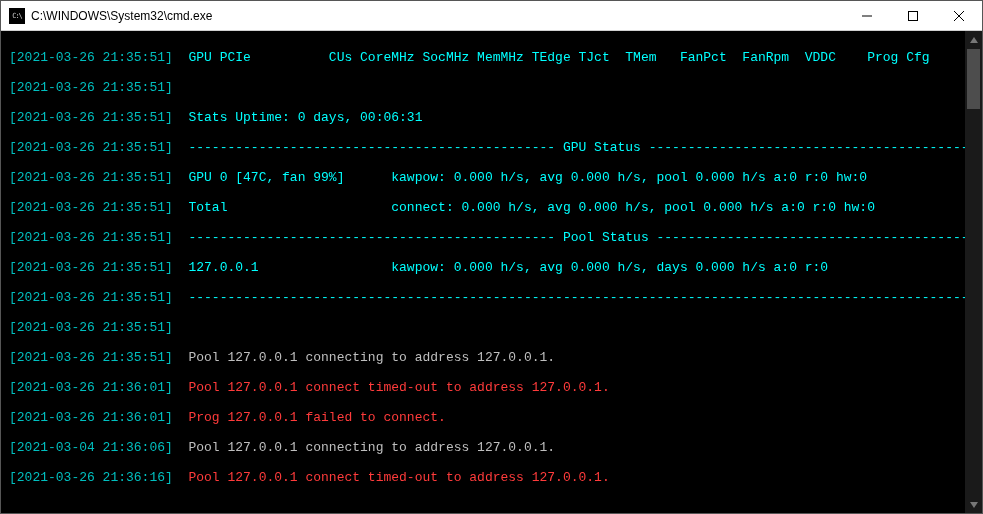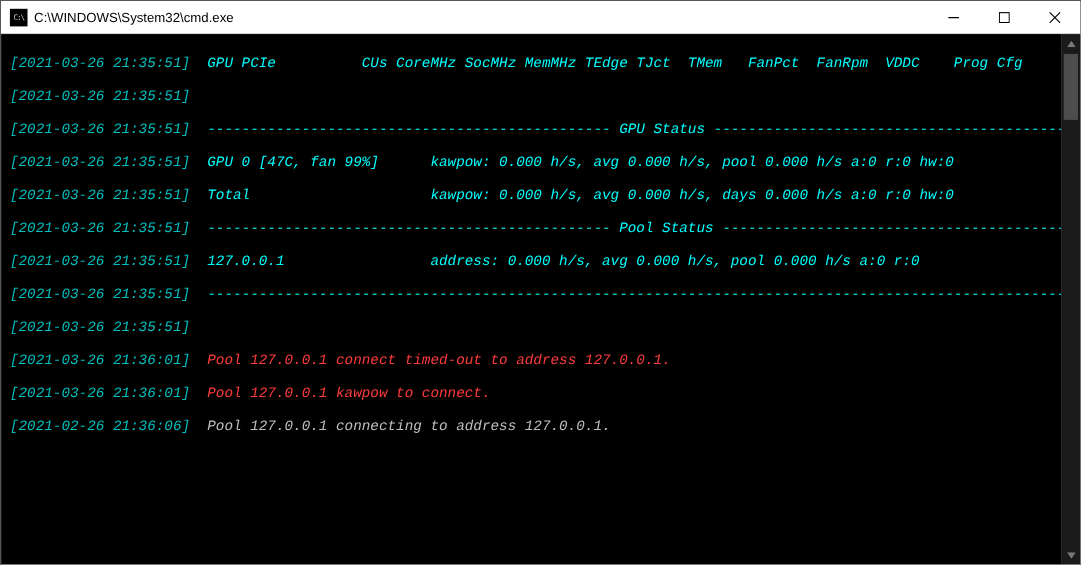--- a/index.html
+++ b/index.html
@@ -54,23 +54,22 @@
   display: flex;
   align-items: center;
   justify-content: center;
   color: #000;
   cursor: pointer;
 }
 .title-btn svg { width: 10px; height: 10px; }
 .terminal-wrap {
   flex: 1;
   display: flex;
-  background: #737373;
+  background: #ef4444;
   overflow: hidden;
-  font-style: italic;
 }
 .terminal {
   flex: 1;
   background: #000;
   color: #ccc;
   padding: 4px 0 4px 8px;
   line-height: 15px;
   white-space: pre;
   overflow: hidden;
 }
@@ -127,30 +126,33 @@
             <path d="M0 0 L10 10 M10 0 L0 10" stroke="currentColor" stroke-width="1"></path>
           </svg>
       </div>
     </div>
   </div>
 
   <div class="terminal-wrap">
     <div class="terminal">
 <span class="line"><span class="ts">[2021-03-26 21:35:51]</span>  <span class="brcyan">GPU PCIe          CUs CoreMHz SocMHz MemMHz TEdge TJct  TMem   FanPct  FanRpm  VDDC    Prog Cfg</span></span>
 <span class="line"><span class="ts">[2021-03-26 21:35:51]</span></span>
+<span class="line"><span class="ts">[2021-03-26 21:35:51]</span>  <span class="brcyan">Stats Uptime: 0 days, 00:06:31</span></span>
 <span class="line"><span class="ts">[2021-03-26 21:35:51]</span>  <span class="brcyan">----------------------------------------------- GPU Status ------------------------------------------------</span></span>
 <span class="line"><span class="ts">[2021-03-26 21:35:51]</span>  <span class="brcyan">GPU 0 [47C, fan 99%]      kawpow: 0.000 h/s, avg 0.000 h/s, pool 0.000 h/s a:0 r:0 hw:0</span></span>
-<span class="line"><span class="ts">[2021-03-26 21:35:51]</span>  <span class="brcyan">Total                     kawpow: 0.000 h/s, avg 0.000 h/s, days 0.000 h/s a:0 r:0 hw:0</span></span>
+<span class="line"><span class="ts">[2021-03-26 21:35:51]</span>  <span class="brcyan">Total                     connect: 0.000 h/s, avg 0.000 h/s, pool 0.000 h/s a:0 r:0 hw:0</span></span>
 <span class="line"><span class="ts">[2021-03-26 21:35:51]</span>  <span class="brcyan">----------------------------------------------- Pool Status -----------------------------------------------</span></span>
-<span class="line"><span class="ts">[2021-03-26 21:35:51]</span>  <span class="brcyan">127.0.0.1                 address: 0.000 h/s, avg 0.000 h/s, pool 0.000 h/s a:0 r:0</span></span>
+<span class="line"><span class="ts">[2021-03-26 21:35:51]</span>  <span class="brcyan">127.0.0.1                 kawpow: 0.000 h/s, avg 0.000 h/s, days 0.000 h/s a:0 r:0</span></span>
 <span class="line"><span class="ts">[2021-03-26 21:35:51]</span>  <span class="brcyan">-----------------------------------------------------------------------------------------------------------</span></span>
 <span class="line"><span class="ts">[2021-03-26 21:35:51]</span></span>
+<span class="line"><span class="ts">[2021-03-26 21:35:51]</span>  <span class="grey">Pool 127.0.0.1 connecting to address 127.0.0.1.</span></span>
 <span class="line"><span class="ts">[2021-03-26 21:36:01]</span>  <span class="red">Pool 127.0.0.1 connect timed-out to address 127.0.0.1.</span></span>
-<span class="line"><span class="ts">[2021-03-26 21:36:01]</span>  <span class="red">Pool 127.0.0.1 kawpow to connect.</span></span>
-<span class="line"><span class="ts">[2021-02-26 21:36:06]</span>  <span class="grey">Pool 127.0.0.1 connecting to address 127.0.0.1.</span></span>
+<span class="line"><span class="ts">[2021-03-26 21:36:01]</span>  <span class="red">Prog 127.0.0.1 failed to connect.</span></span>
+<span class="line"><span class="ts">[2021-03-04 21:36:06]</span>  <span class="grey">Pool 127.0.0.1 connecting to address 127.0.0.1.</span></span>
+<span class="line"><span class="ts">[2021-03-26 21:36:16]</span>  <span class="red">Pool 127.0.0.1 connect timed-out to address 127.0.0.1.</span></span>
 
 
 
 
 
 
 
 
 
 

